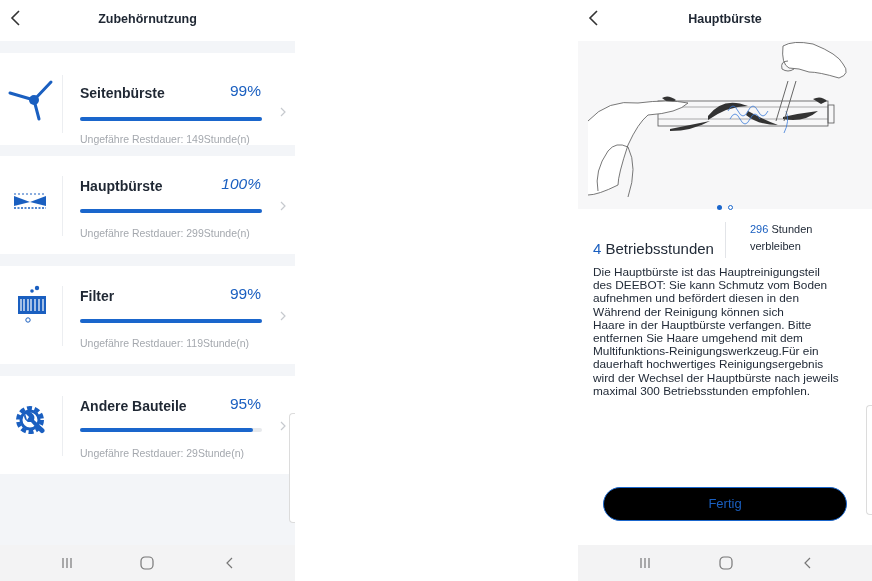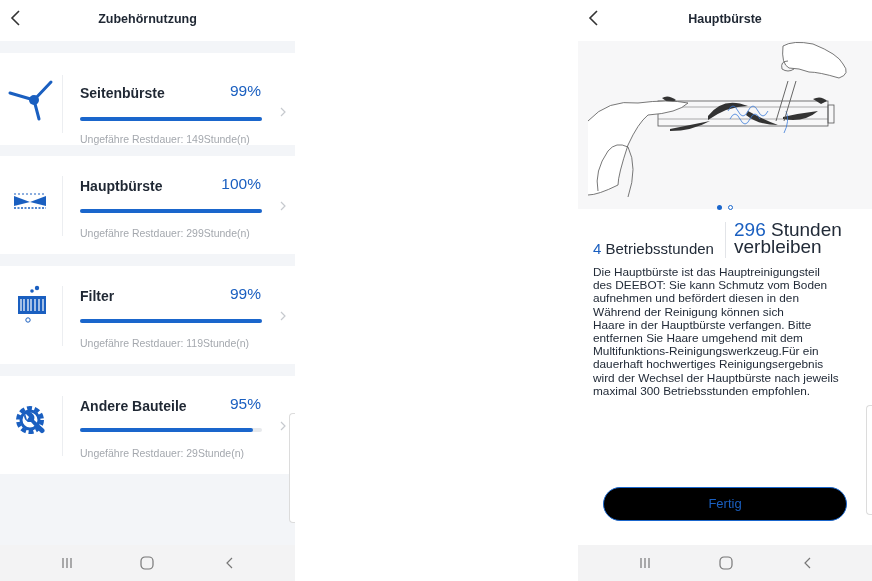--- a/index.html
+++ b/index.html
@@ -33,21 +33,21 @@
   
   .illus { position: absolute; left: 0; right: 0; top: 41px; height: 168px; background: #f7f7f8; }
   .dots { position: absolute; left: 0; right: 0; top: 196px; text-align: center; }
   .dot { display: inline-block; width: 5px; height: 5px; border-radius: 50%; margin: 0 3px; }
   .dot.active { background: #1a66cc; }
   .dot.inactive { border: 1px solid #1a66cc; background: #fff; }
 
   .stats { position: absolute; left: 0; right: 0; top: 214px; height: 50px; }
   .stat-left { position: absolute; left: 15px; top: 26px; font-size: 15px; color: #222b38; white-space: nowrap; }
   .stat-sep { position: absolute; left: 147px; top: 8px; width: 1px; height: 36px; background: #e2e4e8; }
-  .stat-right { position: absolute; left: 156px; top: 7px; font-size: 19px; line-height: 17px; color: #222b38; }
+  .stat-right { position: absolute; left: 172px; top: 7px; font-size: 11px; line-height: 17px; color: #222b38; }
   .num-blue { color: #1a5fc0; }
 
   .desc { position: absolute; left: 15px; top: 266px; width: 272px; font-size: 11.8px; line-height: 13.2px; color: #222b38; }
   .desc p { margin: 0; }
 
   .done-btn { position: absolute; left: 25px; top: 487px; width: 244px; height: 34px; border: 1.5px solid #1a66cc; border-radius: 17px; background: #000000; color: #1a5fc0; font-size: 13px; text-align: center; line-height: 31px; cursor: pointer; }
 </style>
 </head>
 <body>
 
@@ -81,21 +81,21 @@
     </div>
 
     <div class="card" style="top:115px;height:98px;">
       <svg class="icon" style="top:22px;" viewBox="0 0 52 52">
         <path d="M8 18 L24 24 L40 18 L40 28 L24 24 L8 28 Z" fill="#1a5fc0"></path>
         <path d="M8 16 L40 16" stroke="#1a5fc0" stroke-width="1" stroke-dasharray="2,2"></path>
         <path d="M8 30 L40 30" stroke="#1a5fc0" stroke-width="1.5" stroke-dasharray="2,1.5"></path>
       </svg>
       <div class="divider-v" style="top:20px;height:60px;"></div>
       <div class="name" style="top:22px;">Hauptbürste</div>
-      <div class="pct" style="top:19px;">100%</div>
+      <div class="pct" style="top:19px;font-style:italic;">100%</div>
       <div class="bar" style="top:53px;">
           <div class="fill" style="width:100%;"></div>
         </div>
       <div class="rest" style="top:71px;">Ungefähre Restdauer: 299Stunde(n)</div>
       <svg class="chev" style="top:44px;" viewBox="0 0 8 12">
           <path d="M2 2 L6 6 L2 10" fill="none" stroke="#c6c9ce" stroke-width="1.2"></path>
         </svg>
     </div>
 
     <div class="card" style="top:225px;height:98px;">

